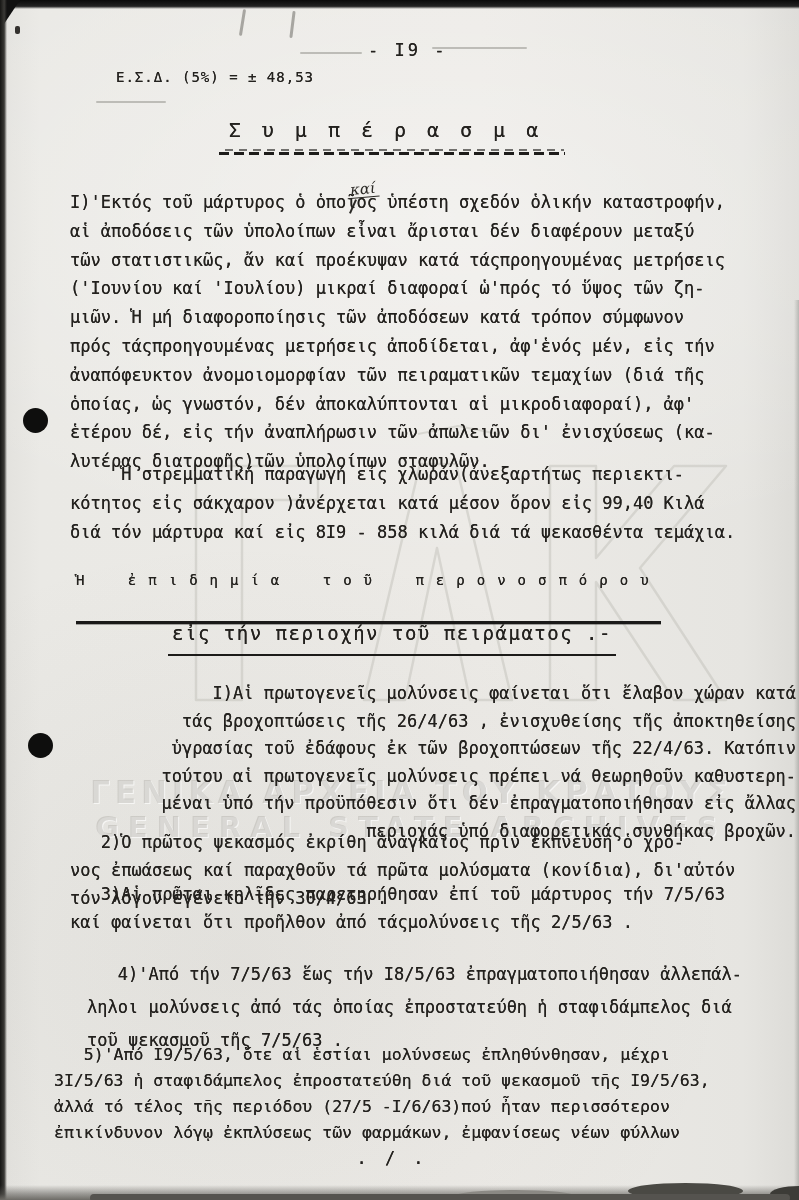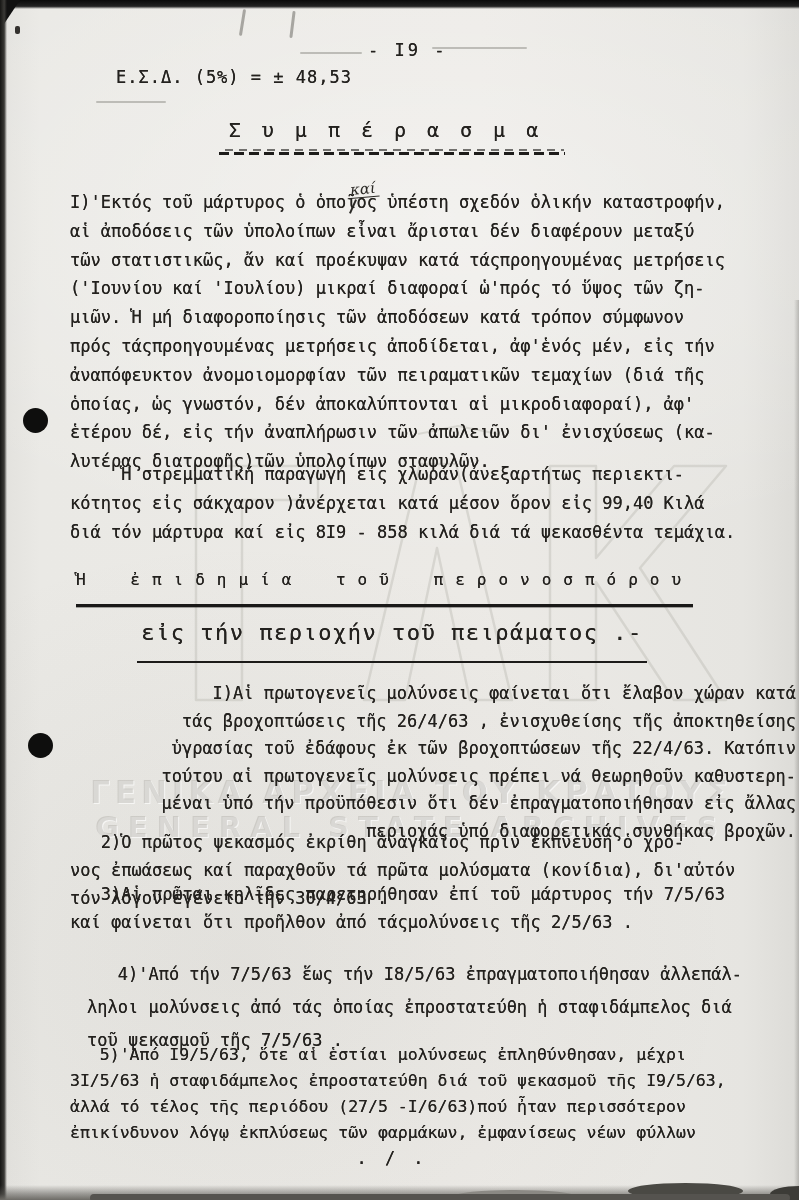--- a/index.html
+++ b/index.html
@@ -49,44 +49,44 @@
   }
   .wm-greek{left:90px;top:774px;font-size:31px;letter-spacing:5px;}
   .wm-english{left:95px;top:810px;font-size:29px;letter-spacing:9px;}
   
   .tw{
     position:absolute;color:#23211e;white-space:pre-wrap;
     font-size:17px;line-height:28.8px;
     text-shadow:0 0 .6px rgba(30,28,25,.85);
   }
   .page-number{left:368px;top:36px;letter-spacing:3px;}
-  .formula{left:116px;top:63px;font-size:17px;letter-spacing:1px;}
+  .formula{left:116px;top:63px;font-size:14px;letter-spacing:1px;}
   .center-row{left:0;top:0;width:784px;text-align:center;}
   .h1-row{top:116px;}
   .heading-1{
     display:inline-block;font-size:20px;letter-spacing:21px;padding:0 6px 10px 10px;
     background-image:repeating-linear-gradient(to right,#1d1c1a 0 10px,rgba(0,0,0,0) 10px 15px),
                      repeating-linear-gradient(to right,rgba(29,28,26,.6) 0 8px,rgba(0,0,0,0) 8px 14px);
     background-size:100% 3px,98% 2px;background-position:left bottom,6px calc(100% - 4px);
     background-repeat:no-repeat,no-repeat;
   }
   .para-1{left:70px;top:171px;width:722px;margin-top:17px;}
   .para-2{left:70px;top:460px;width:722px;}
   .heading-2{
-    position:absolute;left:76px;top:566px;font-size:16px;letter-spacing:12px;word-spacing:11px;
-    padding-bottom:9px;border-bottom:3px solid #1a1918;white-space:nowrap;
+    position:absolute;left:76px;top:566px;font-size:14px;letter-spacing:12px;word-spacing:11px;
+    padding-bottom:26px;border-bottom:3px solid #1a1918;white-space:nowrap;
     box-shadow:0 1px 0 rgba(26,25,24,.35);
   }
   .h3-row{top:619px;}
-  .heading-3{display:inline-block;font-size:22px;letter-spacing:1.5px;padding:0 4px 13px 4px;border-bottom:2.5px solid #1c1b19;}
+  .heading-3{display:inline-block;font-size:19px;letter-spacing:1.5px;padding:0 4px 6px 4px;border-bottom:2.5px solid #1c1b19;}
   .item-1{left:70px;top:680px;width:726px;line-height:27.5px;text-align:right;}
   .item-2{left:70px;top:828px;width:726px;line-height:28px;}
   .item-3{left:70px;top:880px;width:726px;line-height:28px;}
   .item-4{left:87px;top:958px;width:726px;line-height:33px;}
-  .item-5{left:70px;top:1042px;width:730px;line-height:26px;font-size:16.5px;}
+  .item-5{left:54px;top:1042px;width:730px;line-height:26px;font-size:16.5px;}
   .footer-row{top:1144px;}
   .continuation{display:inline-block;font-size:17px;letter-spacing:4px;}
   
   .hand-insert{
     position:absolute;left:347px;top:182px;font-family:"DejaVu Serif","Liberation Serif",serif;
     font-style:italic;font-size:15px;color:#2a2825;transform:rotate(-5deg);
     border-bottom:1.5px solid #2a2825;padding:0 3px 0 3px;line-height:15px;
   }
   .insert-caret{position:absolute;left:352px;top:199px;width:2px;height:15px;background:#2a2825;transform:rotate(24deg);}
 </style>

